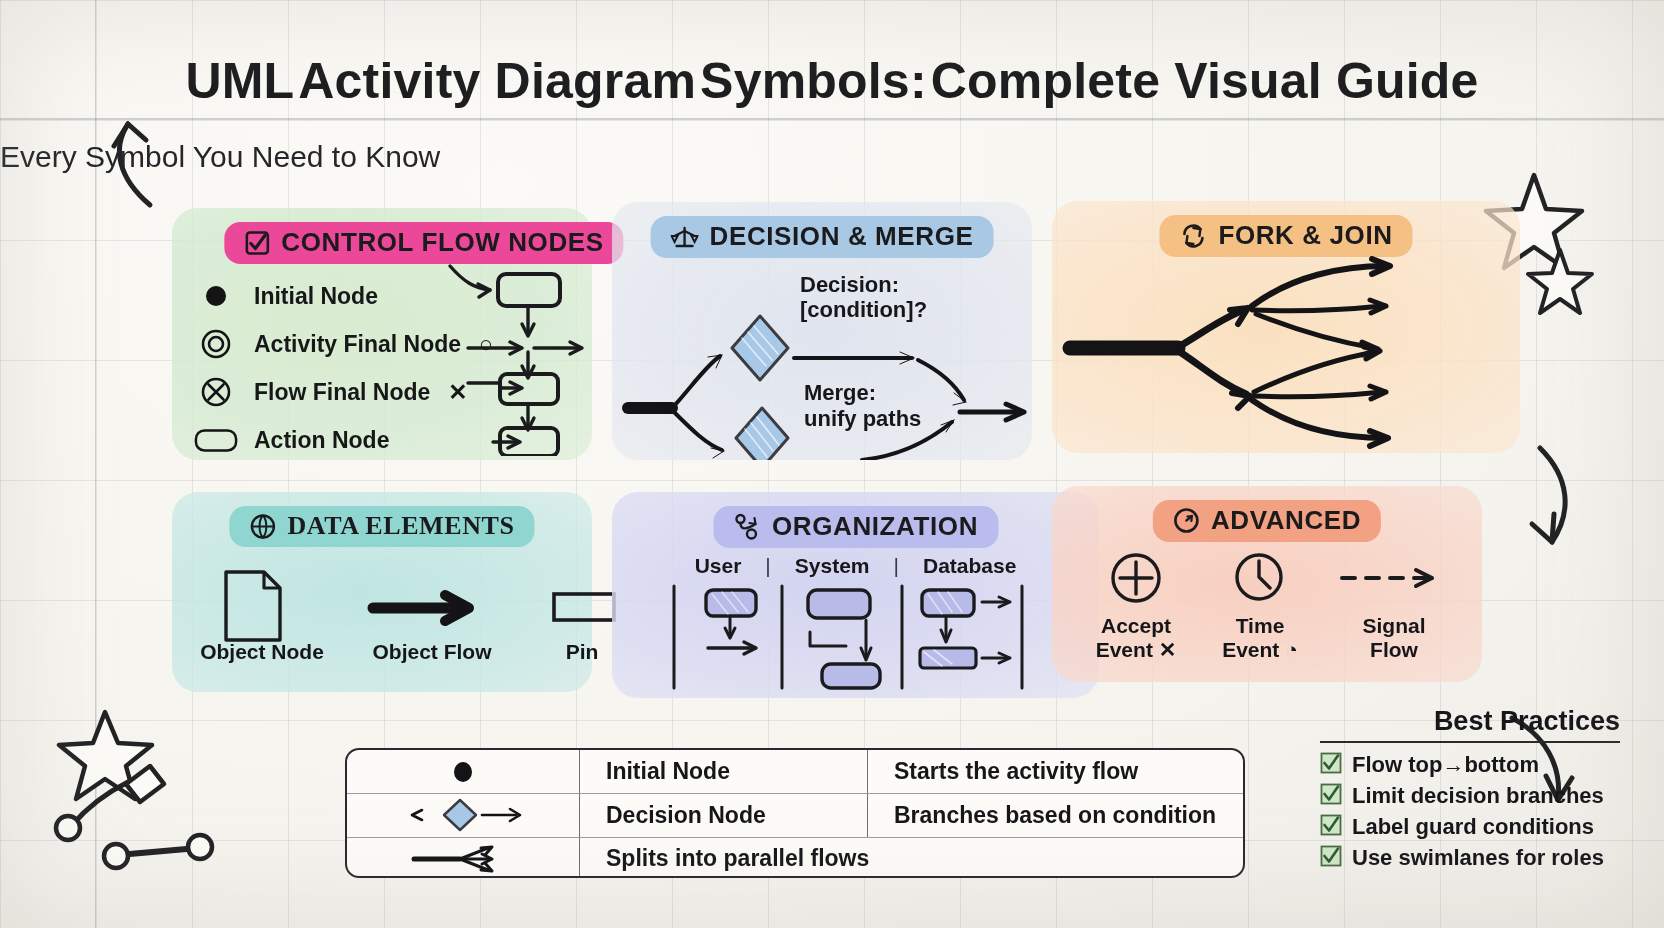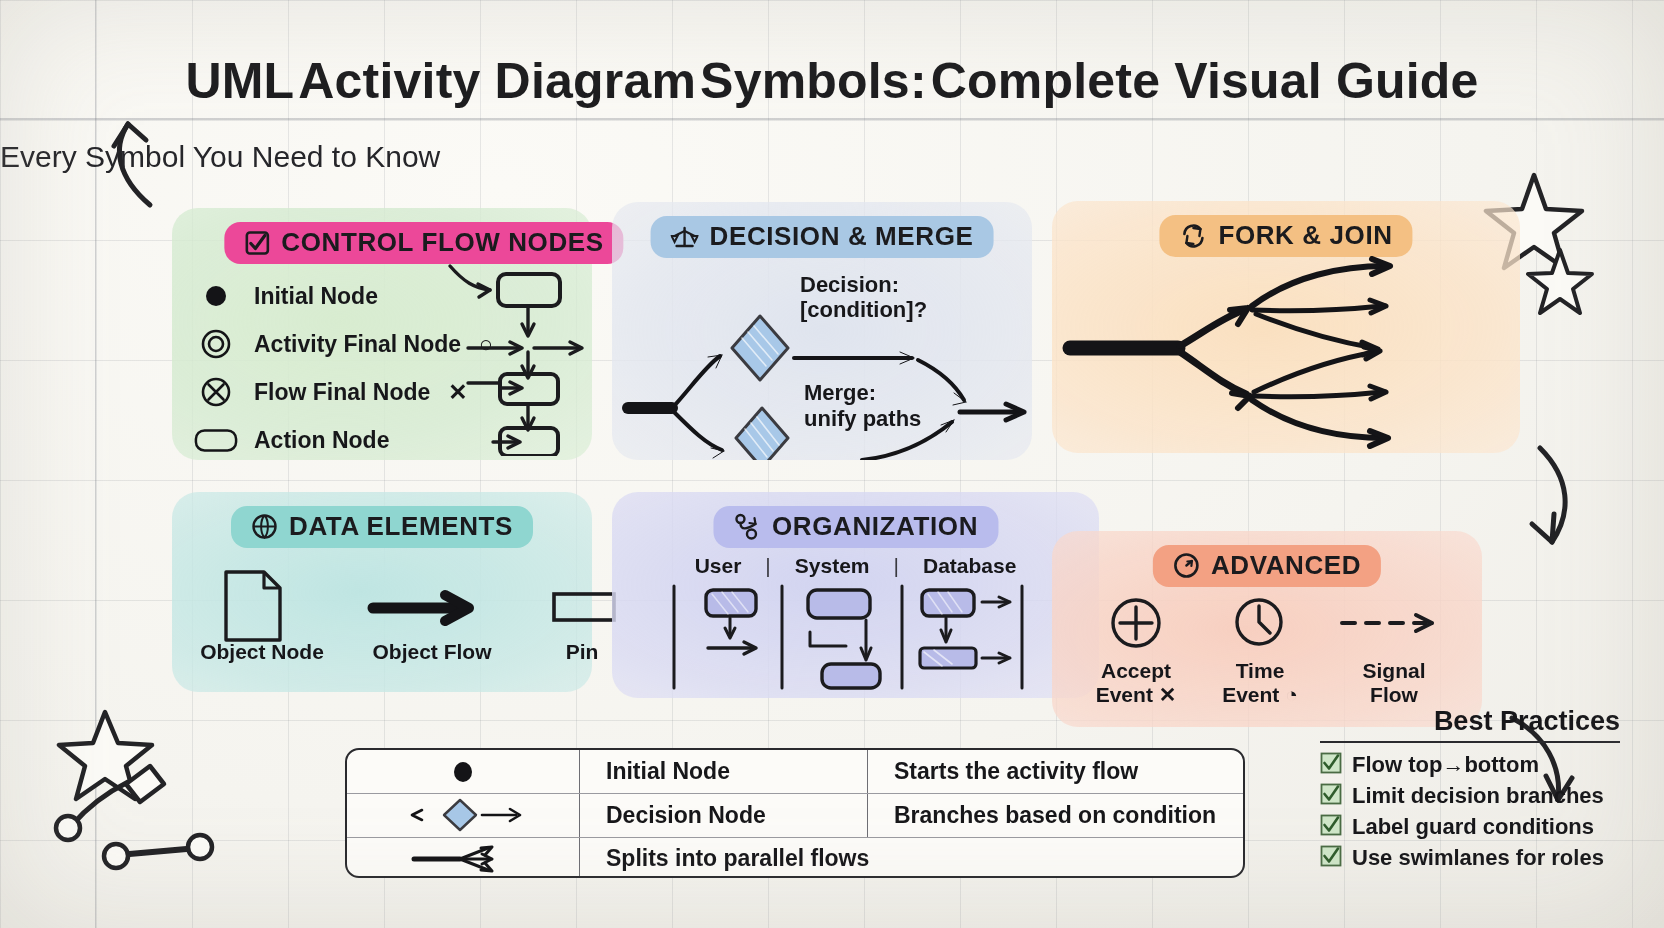--- a/index.html
+++ b/index.html
@@ -68,21 +68,21 @@
   .pname .ico { display: inline-flex; align-items: center; }
 
   
   .p-control .wash { background: radial-gradient(ellipse at 40% 45%, #d8ecd0 0%, #d4ead0cc 60%, #daeed6aa 100%); }
   .p-control .pname { background: #ec4899; margin-left: 42px; }
   .p-decision .wash { background: radial-gradient(ellipse at 50% 50%, #dfe4ee 0%, #e2e6efcc 65%, #e6e9f0aa 100%); }
   .p-decision .pname { background: #a9c8e4; }
   .p-fork .wash { background: radial-gradient(ellipse at 45% 50%, #fae0c0 0%, #fbe3c8cc 65%, #fbe7d2aa 100%); }
   .p-fork .pname { background: #f4c083; }
   .p-data .wash { background: radial-gradient(ellipse at 45% 50%, #bfe5e2 0%, #c5e7e4cc 65%, #cdeae7aa 100%); }
-  .p-data .pname { background: #8fd6d0; }
+  .p-data .pname { background: #8fd6d0; font-family: Liberation Serif, serif; }
   .p-org .wash { background: radial-gradient(ellipse at 45% 45%, #d2d4f0 0%, #d8d9f2cc 65%, #e0e0f5aa 100%); }
   .p-org .pname { background: #b9bced; }
   .p-adv .wash { background: radial-gradient(ellipse at 45% 50%, #f7cfc0 0%, #f8d5c8cc 65%, #f9dbd0aa 100%); }
   .p-adv .pname { background: #f3a183; }
 
   
   .cf-list { position: absolute; top: 64px; left: 22px; }
   .cf-row { display: flex; align-items: center; height: 48px; gap: 16px; }
   .cf-sym { width: 44px; display: flex; justify-content: center; align-items: center; }
   .cf-lbl { font-size: 23px; font-weight: 600; color: #17171a; white-space: nowrap; }
@@ -430,21 +430,21 @@
       <path d="M254,68 L272,82 M264,66 L282,80" stroke="#ffffff" stroke-width="1.6" opacity="0.6"></path>
       <path d="M312,74 L336,74" stroke-width="3"></path>
         <path d="M340,74 L329,69 M340,74 L329,79" stroke-width="3"></path>
 
       <path d="M42,10 L58,30 M52,8 L68,28 M62,8 L78,28" stroke="#ffffff" stroke-width="1.5" opacity="0.55"></path>
       <path d="M258,10 L272,30 M268,8 L282,28 M278,8 L292,28" stroke="#ffffff" stroke-width="1.5" opacity="0.55"></path>
     </g>
   </svg>
 </div>
 
-<div class="panel p-adv" style="left:1052px; top:486px; width:430px; height:196px;margin-top:45px;">
+<div class="panel p-adv" style="left:1052px; top:486px; width:430px; height:196px;">
   <div class="wash"></div>
   <div class="pname">
     <span class="ico">
       <svg width="27" height="27" viewBox="0 0 27 27">
         <circle cx="13.5" cy="13.5" r="11" fill="none" stroke="#1b1b1e" stroke-width="2.6"></circle>
         <path d="M13.5 13.5 L19 9" fill="none" stroke="#1b1b1e" stroke-width="2.4" stroke-linecap="round"></path>
         <path d="M19 9 L14.5 9.5 M19 9 L18.5 14" stroke="#1b1b1e" stroke-width="2.2" stroke-linecap="round"></path>
       </svg>
     </span>
     <span>ADVANCED</span>

